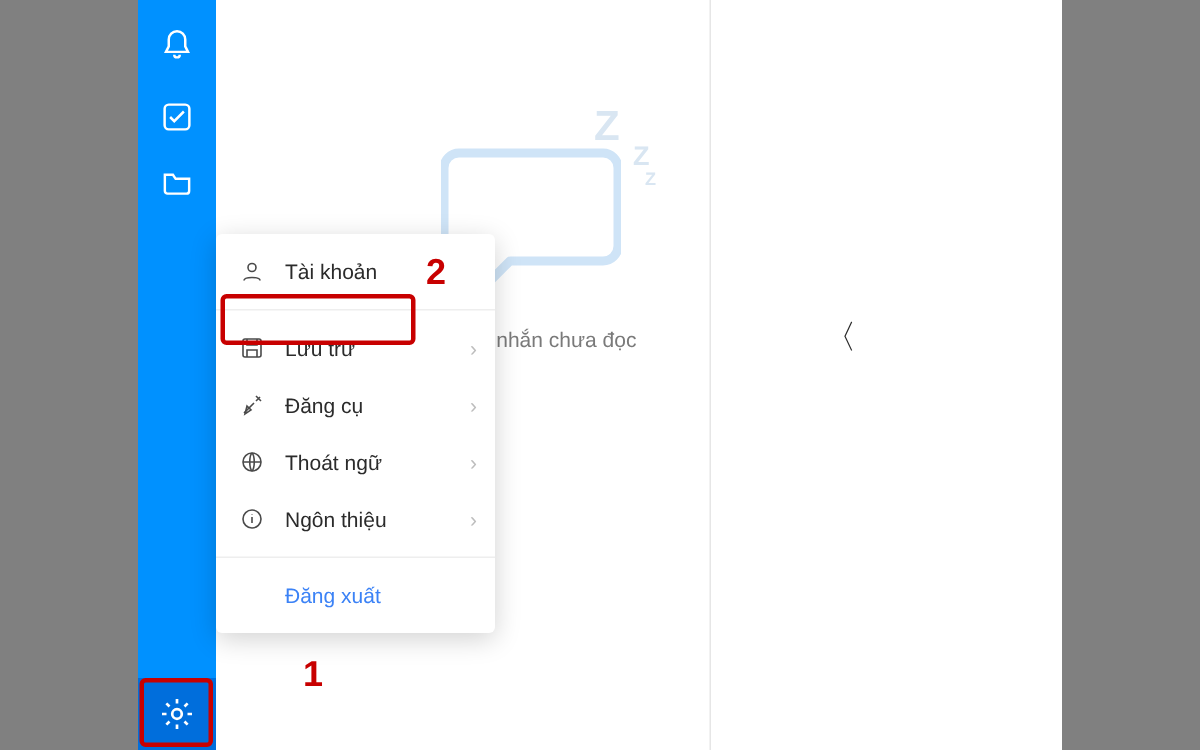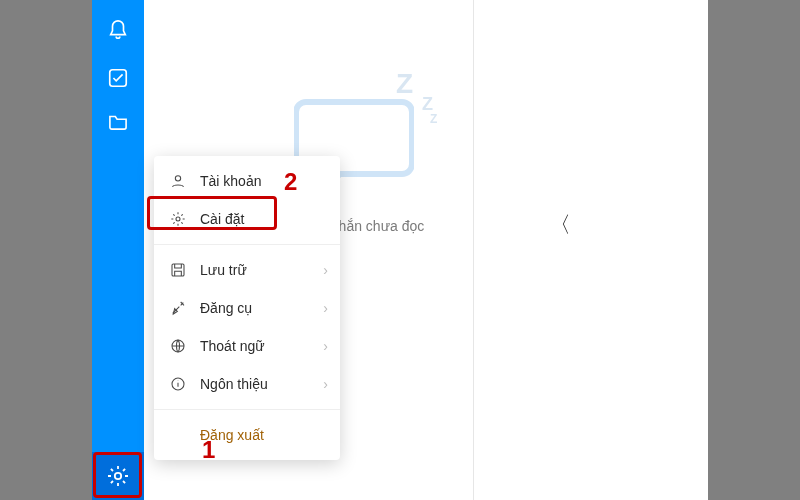--- a/index.html
+++ b/index.html
@@ -71,36 +71,35 @@
     position: absolute; left: 75px; top: 210px;
     color: #2b2b2b; font-size: 22px;
   }
 
   
   .popup {
     position: absolute; left: 52px; top: 156px; width: 186px;
     background: #fff; border-radius: 4px;
     box-shadow: 0 4px 18px rgba(0,0,0,.18);
     padding: 6px 0;
-    margin-left: 10px;
   }
   .menu-item {
     display: flex; align-items: center;
     height: 38px; padding: 0 14px;
     font-size: 14px; color: #2b2b2b;
     cursor: pointer;
     position: relative;
   }
   .mi-icon { width: 20px; display: flex; justify-content: center; margin-right: 12px; }
   .mi-icon svg { stroke: #4a4a4a; fill: none; stroke-width: 1.6; }
   .mi-chev {
     position: absolute; right: 12px; color: #bdbdbd; font-size: 14px;
   }
   .menu-sep { height: 1px; background: #eee; margin: 6px 0; }
-  .menu-item.red { color: #a16207; padding-left: 46px; }
+  .menu-item.red { color: #3b82f6; padding-left: 46px; }
   .menu-item.plain { padding-left: 46px; }
 
   
   .anno-box { position: absolute; border: 3px solid #c80000; border-radius: 4px; pointer-events: none; }
   .anno-num { position: absolute; color: #c80000; font-weight: 700; font-size: 24px; pointer-events: none; }
 </style>
 </head>
 <body>
 
 <div class="stage">
@@ -153,29 +152,20 @@
     <div class="popup">
       <div class="menu-item">
         <span class="mi-icon">
           <svg width="16" height="16" viewBox="0 0 24 24">
               <circle cx="12" cy="8" r="4"></circle>
               <path d="M4 21c0-4 16-4 16 0"></path>
             </svg>
         </span>
         <span>Tài khoản</span>
       </div>
-      <div class="menu-item">
-        <span class="mi-icon">
-          <svg width="16" height="16" viewBox="0 0 24 24">
-              <circle cx="12" cy="12" r="3"></circle>
-              <path d="M12 2v3M12 19v3M2 12h3M19 12h3M4.9 4.9l2.1 2.1M17 17l2.1 2.1M19.1 4.9 17 7M7 17l-2.1 2.1"></path>
-            </svg>
-        </span>
-        <span>Cài đặt</span>
-      </div>
       <div class="menu-sep"></div>
       <div class="menu-item">
         <span class="mi-icon">
           <svg width="16" height="16" viewBox="0 0 24 24">
               <rect x="3" y="3" width="18" height="18" rx="2"></rect>
               <path d="M7 3v6h10V3M7 21v-7h10v7"></path>
             </svg>
         </span>
         <span>Lưu trữ</span>
         <span class="mi-chev">›</span>

